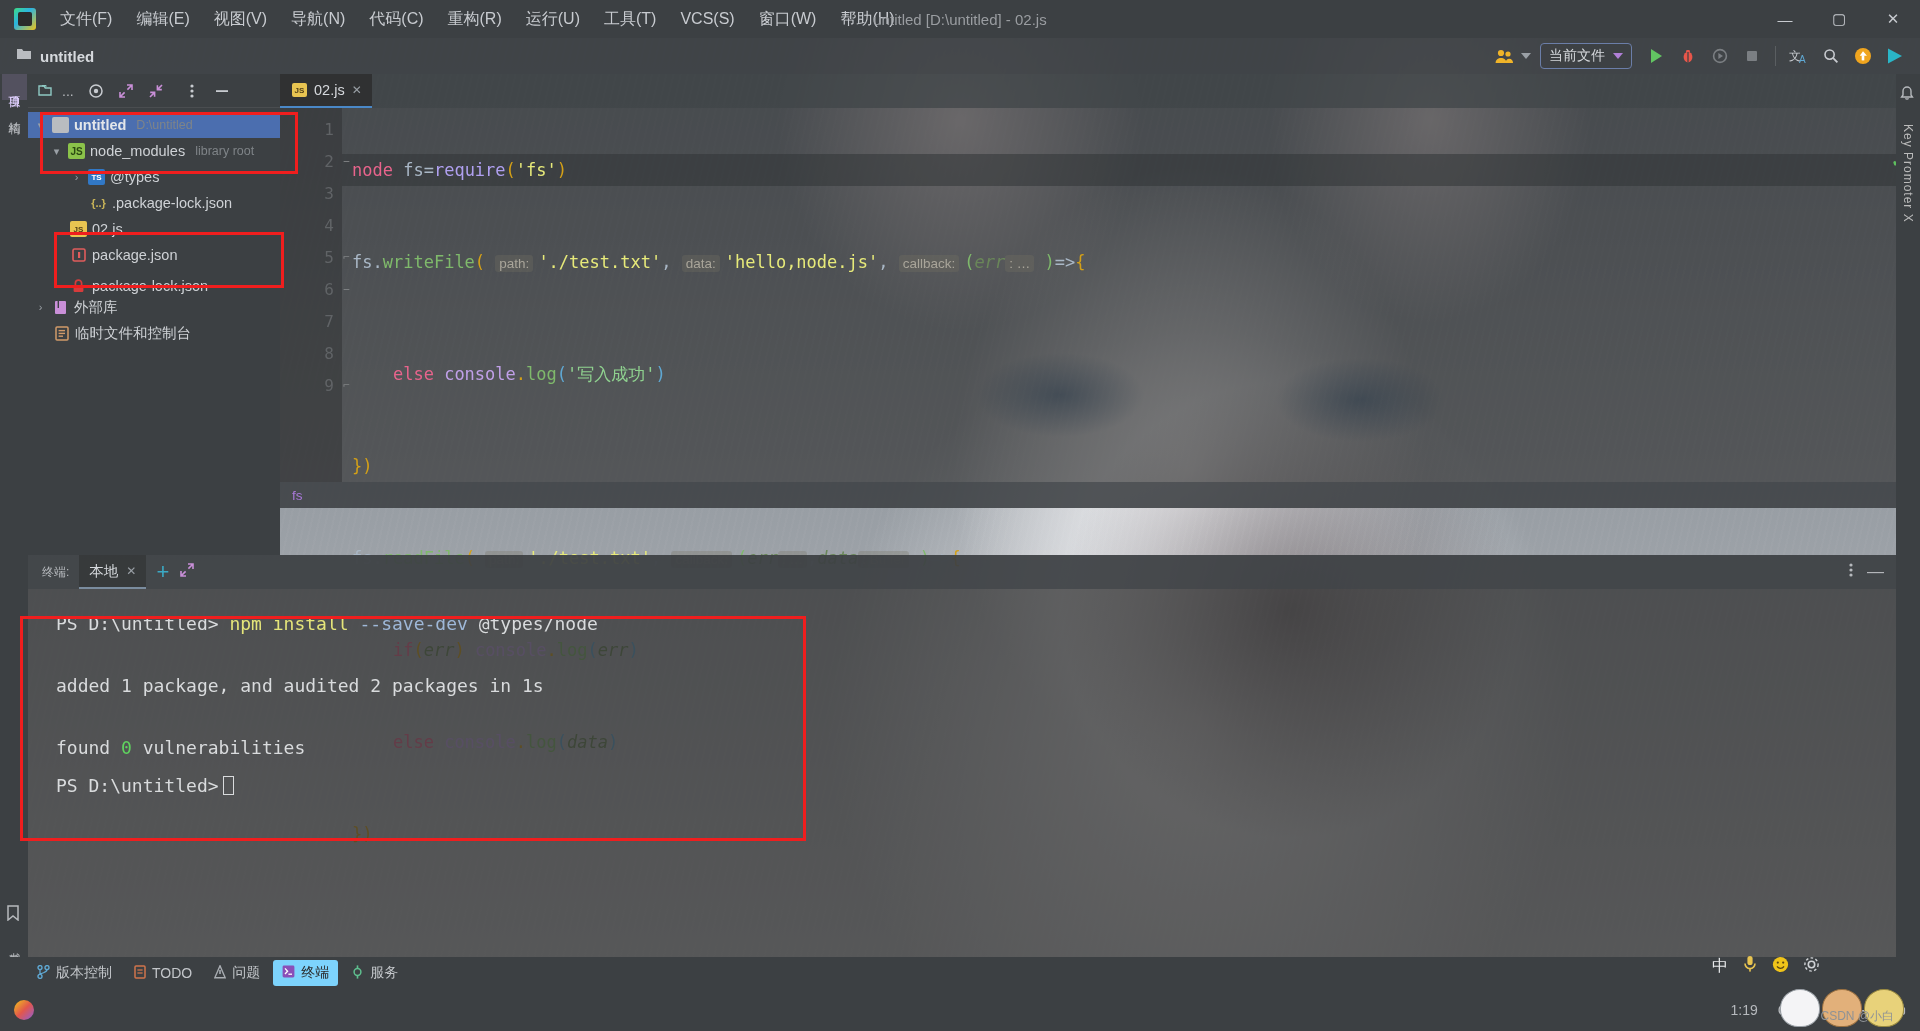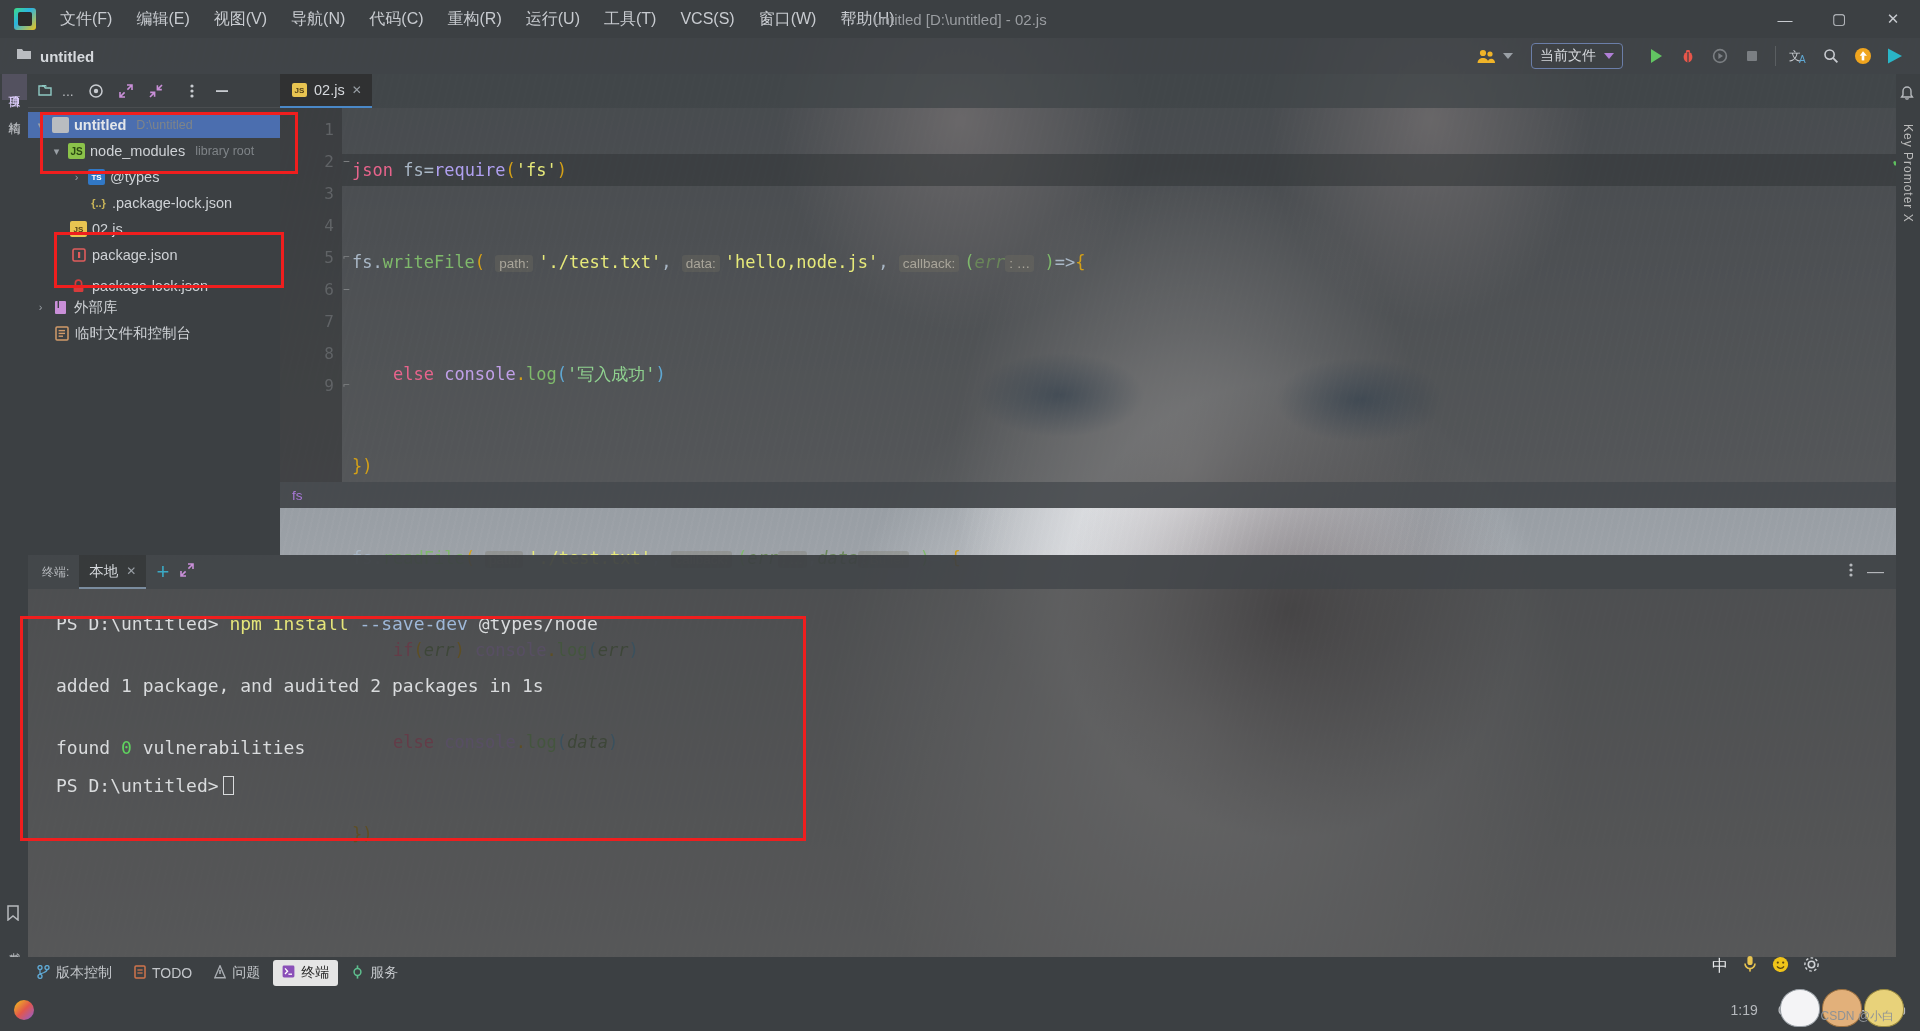--- a/index.html
+++ b/index.html
@@ -61,21 +61,21 @@
     left:0; top:38px; width:1920px; height:36px;
     background:rgba(60,64,67,.93);
     display:flex; align-items:center;
   }
   #navbar .folder-ico{margin:0 8px 0 16px;}
   #proj-name{font-size:15px;font-weight:bold;color:#d6d9dd;}
   #nav-right{margin-left:auto;display:flex;align-items:center;gap:2px;padding-right:10px;}
   .tbtn{width:30px;height:28px;display:flex;align-items:center;justify-content:center;border-radius:4px;}
   #runconfig{
     height:26px;border:1px solid #6b7ea8;border-radius:4px;
-    display:flex;align-items:center;gap:8px;padding:0 8px;margin:0 16px;
+    display:flex;align-items:center;gap:8px;padding:0 8px;margin:0 7px;
     font-size:14px;color:#d6d9dd;background:rgba(60,64,67,.6);
   }
   .caret{width:0;height:0;border-left:5px solid transparent;border-right:5px solid transparent;border-top:6px solid #b07fd6;}
   .caret.grey{border-top-color:#9aa0a6;}
   .vsep{width:1px;height:20px;background:#5a5e61;margin:0 6px;}
 
   
   #leftstrip{
     left:0; top:74px; width:28px; height:883px;
     background:#3c4043; color:#b6b9bd;
@@ -189,21 +189,21 @@
   .tblue{color:#9fb8d8;}
   .tgreen{color:#5fd35f;}
   .cursor{display:inline-block;width:11px;height:19px;border:1.5px solid #d9dbdd;vertical-align:-3px;margin-left:4px;}
 
   
   #bottombar{
     left:0; top:957px; width:1920px; height:32px;
     background:#3c4043;display:flex;align-items:center;gap:4px;padding-left:28px;
   }
   .btab{display:flex;align-items:center;gap:6px;padding:4px 9px;border-radius:3px;font-size:14px;color:#c3c6ca;}
-  .btab.active{background:#e5e5e5;color:#2b2b2b;}
+  .btab.active{background:#7dd3fc;color:#2b2b2b;}
 
   
   #statusbar{
     left:0; top:989px; width:1920px; height:42px;
     background:#3c4043;display:flex;align-items:center;
     font-size:14px;color:#b6b9bd;
   }
   #statusbar .right{margin-left:auto;display:flex;align-items:center;gap:20px;padding-right:14px;}
   #ide-ball{width:20px;height:20px;border-radius:50%;margin-left:14px;
     background:linear-gradient(135deg,#f0c419,#e2574c 50%,#8d5ed8);}
@@ -473,21 +473,21 @@
       <div class="gl"><span>3</span></div>
       <div class="gl"><span>4</span></div>
       <div class="gl"><span>5</span><span class="fold">⌐</span></div>
       <div class="gl"><span>6</span><span class="fold">−</span></div>
       <div class="gl"><span>7</span></div>
       <div class="gl"><span>8</span></div>
       <div class="gl"><span>9</span><span class="fold">⌐</span></div>
     </div>
 
     <div id="code">
-      <div class="cl cur"><span class="kw2">json</span><span class="id"> fs</span><span class="id">=</span><span class="fnv">require</span><span class="br">(</span><span class="str">'fs'</span><span class="br">)</span></div>
+      <div class="cl cur"><span class="kw2">node</span><span class="id"> fs</span><span class="id">=</span><span class="fnv">require</span><span class="br">(</span><span class="str">'fs'</span><span class="br">)</span></div>
 
       <div class="cl"><span class="id">fs</span><span class="id">.</span><span class="fn">writeFile</span><span class="br">( </span><span class="hint">path:</span><span class="str" style="margin-left:5px;">'./test.txt'</span><span class="id">, </span><span class="hint">data:</span><span class="str" style="margin-left:5px;">'hello,node.js'</span><span class="id">, </span><span class="hint">callback:</span><span class="fn" style="margin-left:5px;">(</span><span class="para">err</span><span class="hint">: …</span><span class="fn"> )</span><span class="id">=&gt;</span><span class="br">{</span></div>
 
 
       <div class="cl">    <span class="kw2">else </span><span class="meth">console</span><span class="br">.</span><span class="fn">log</span><span class="blue">(</span><span class="strg">'写入成功'</span><span class="blue">)</span></div>
 
       <div class="cl"><span class="br">})</span></div>
 
       <div class="cl"><span class="id">fs</span><span class="id">.</span><span class="fn">readFile</span><span class="br">( </span><span class="hint">path:</span><span class="str" style="margin-left:5px;">'./test.txt'</span><span class="id">, </span><span class="hint">callback:</span><span class="fn" style="margin-left:5px;">(</span><span class="para">err</span><span class="hint">: …</span><span class="id">,</span><span class="para">data</span><span class="hint">: Buffer</span><span class="fn"> )</span><span class="id">=&gt;</span><span class="br">{</span></div>
 

